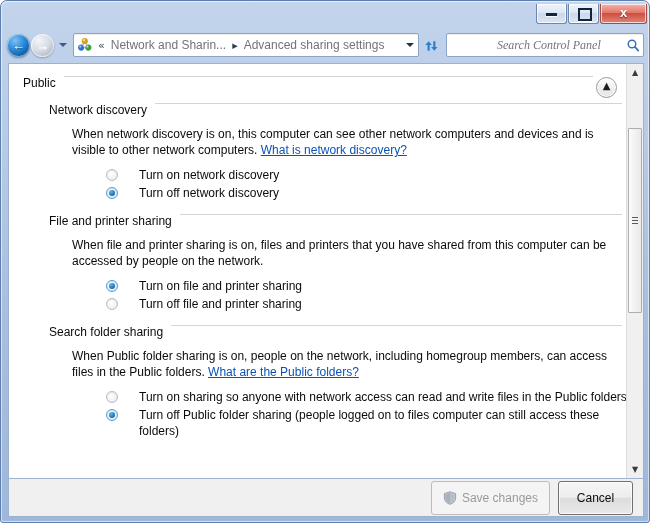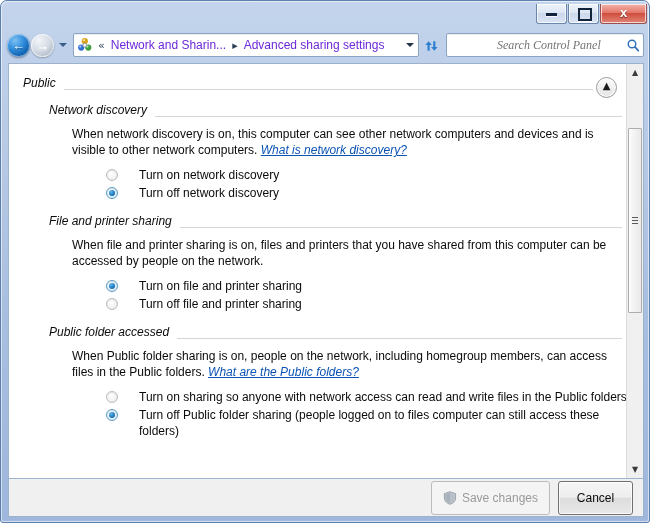--- a/index.html
+++ b/index.html
@@ -170,21 +170,21 @@
   }
   .crumb-sep {
     color: #2b3e57;
     font-size: 11px;
     padding: 0 4px;
     flex: none;
     font-family: "DejaVu Sans", sans-serif;
   }
   .crumb {
     font-size: 12px;
-    color: #6d28d9;
+    color: #737373;
     white-space: nowrap;
     flex: none;
     padding: 0 2px;
     cursor: default;
   }
   .ab-spacer { flex: 1; min-width: 4px; }
   .ab-drop {
     width: 16px;
     height: 20px;
     position: relative;
@@ -270,24 +270,23 @@
     left: 0; top: 0;
     width: 618px;
     height: 414px;
     overflow: hidden;
     background: #ffffff;
   }
 
   
   .group-head {
     display: flex;
-    align-items: flex-end;
+    align-items: flex-start;
     font-size: 12px;
     color: #0b0b0b;
-    font-style: italic;
   }
   .group-head .label { flex: none; padding-right: 8px; white-space: nowrap; }
   .group-head .rule {
     flex: 1;
     height: 1px;
     background: #d5d5d5;
   }
 
   .lvl1 { margin: 12px 0 0 14px; padding-right: 34px; }
   .lvl2 { margin: 13px 0 0 40px; padding-right: 5px; }
@@ -297,21 +296,20 @@
     width: 535px;
     font-size: 12px;
     color: #0b0b0b;
     line-height: 16px;
   }
   .body-text.wide { width: 545px; }
   a.help-link {
     color: #0a53b4;
     text-decoration: underline;
     cursor: pointer;
-    font-style: italic;
   }
 
   .radio-group { margin: 9px 0 0 97px; }
   .radio-row {
     display: flex;
     align-items: flex-start;
     margin-bottom: 2px;
     cursor: default;
     gap: 14px;
   }
@@ -588,21 +586,21 @@
           <span class="radio checked"></span>
           <span class="radio-label">Turn on file and printer sharing</span>
         </div>
         <div class="radio-row">
           <span class="radio"></span>
           <span class="radio-label">Turn off file and printer sharing</span>
         </div>
       </div>
 
       <div class="group-head lvl2">
-        <span class="label">Public folder accessed</span>
+        <span class="label">Search folder sharing</span>
         <span class="rule"></span>
       </div>
       <div class="body-text wide">
         <span>When Public folder sharing is on, people on the network, including homegroup members, can access files in the Public folders. </span><a class="help-link">What are the Public folders?</a>
       </div>
       <div class="radio-group">
         <div class="radio-row">
           <span class="radio"></span>
           <span class="radio-label">Turn on sharing so anyone with network access can read and write files in the Public folders</span>
         </div>

